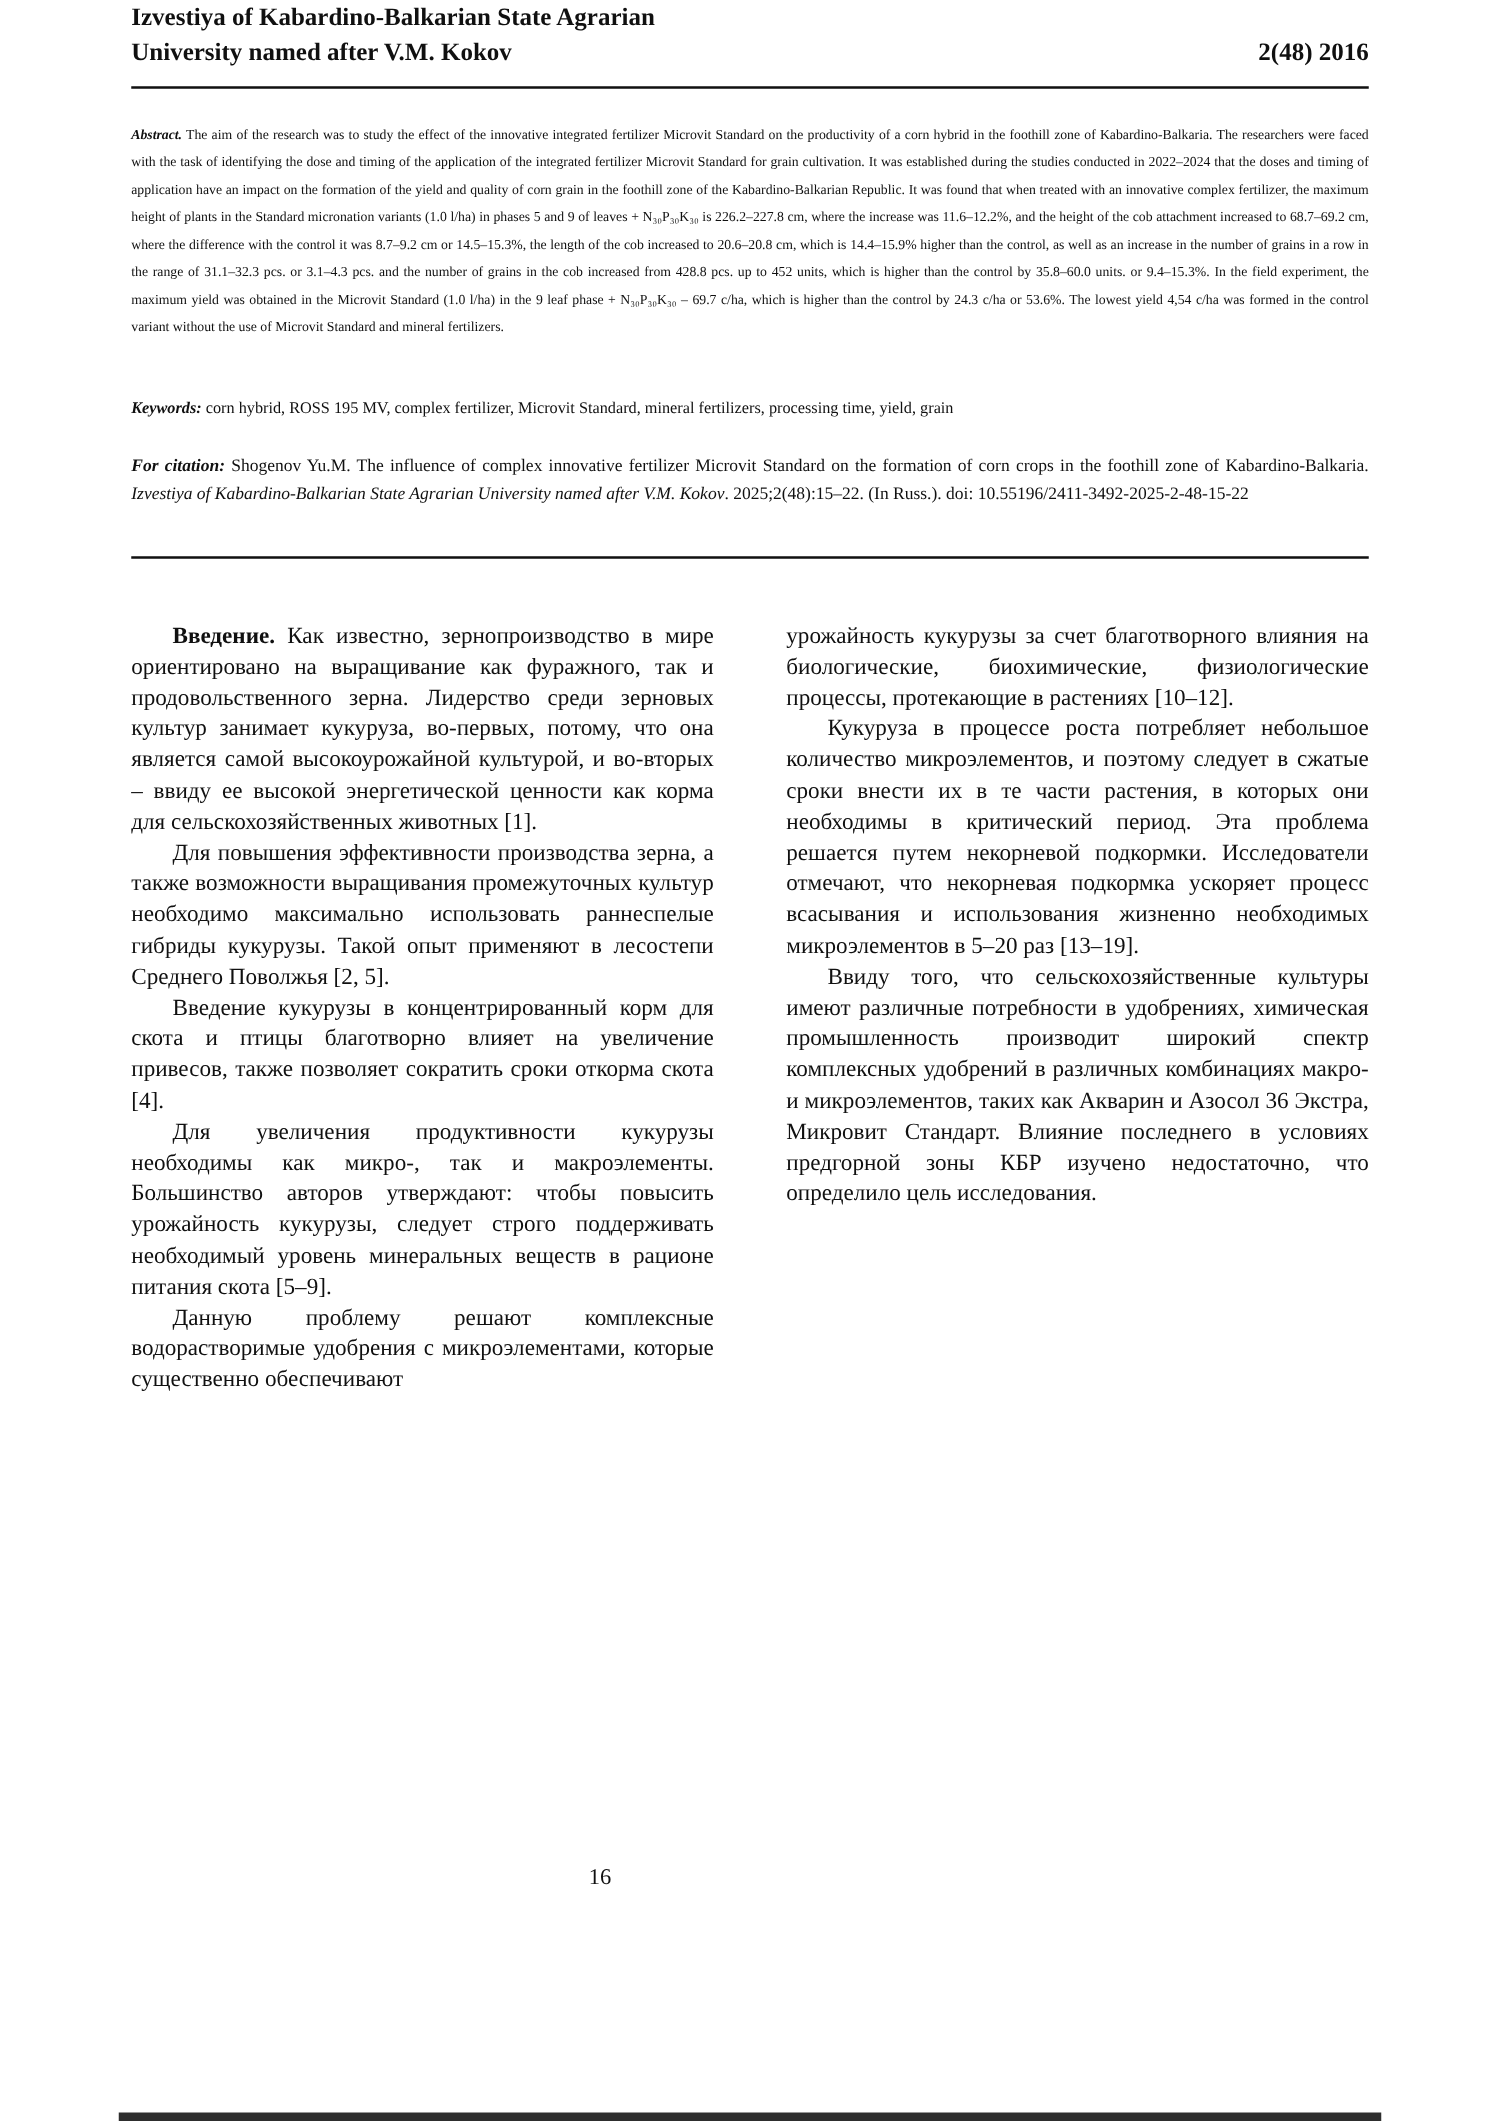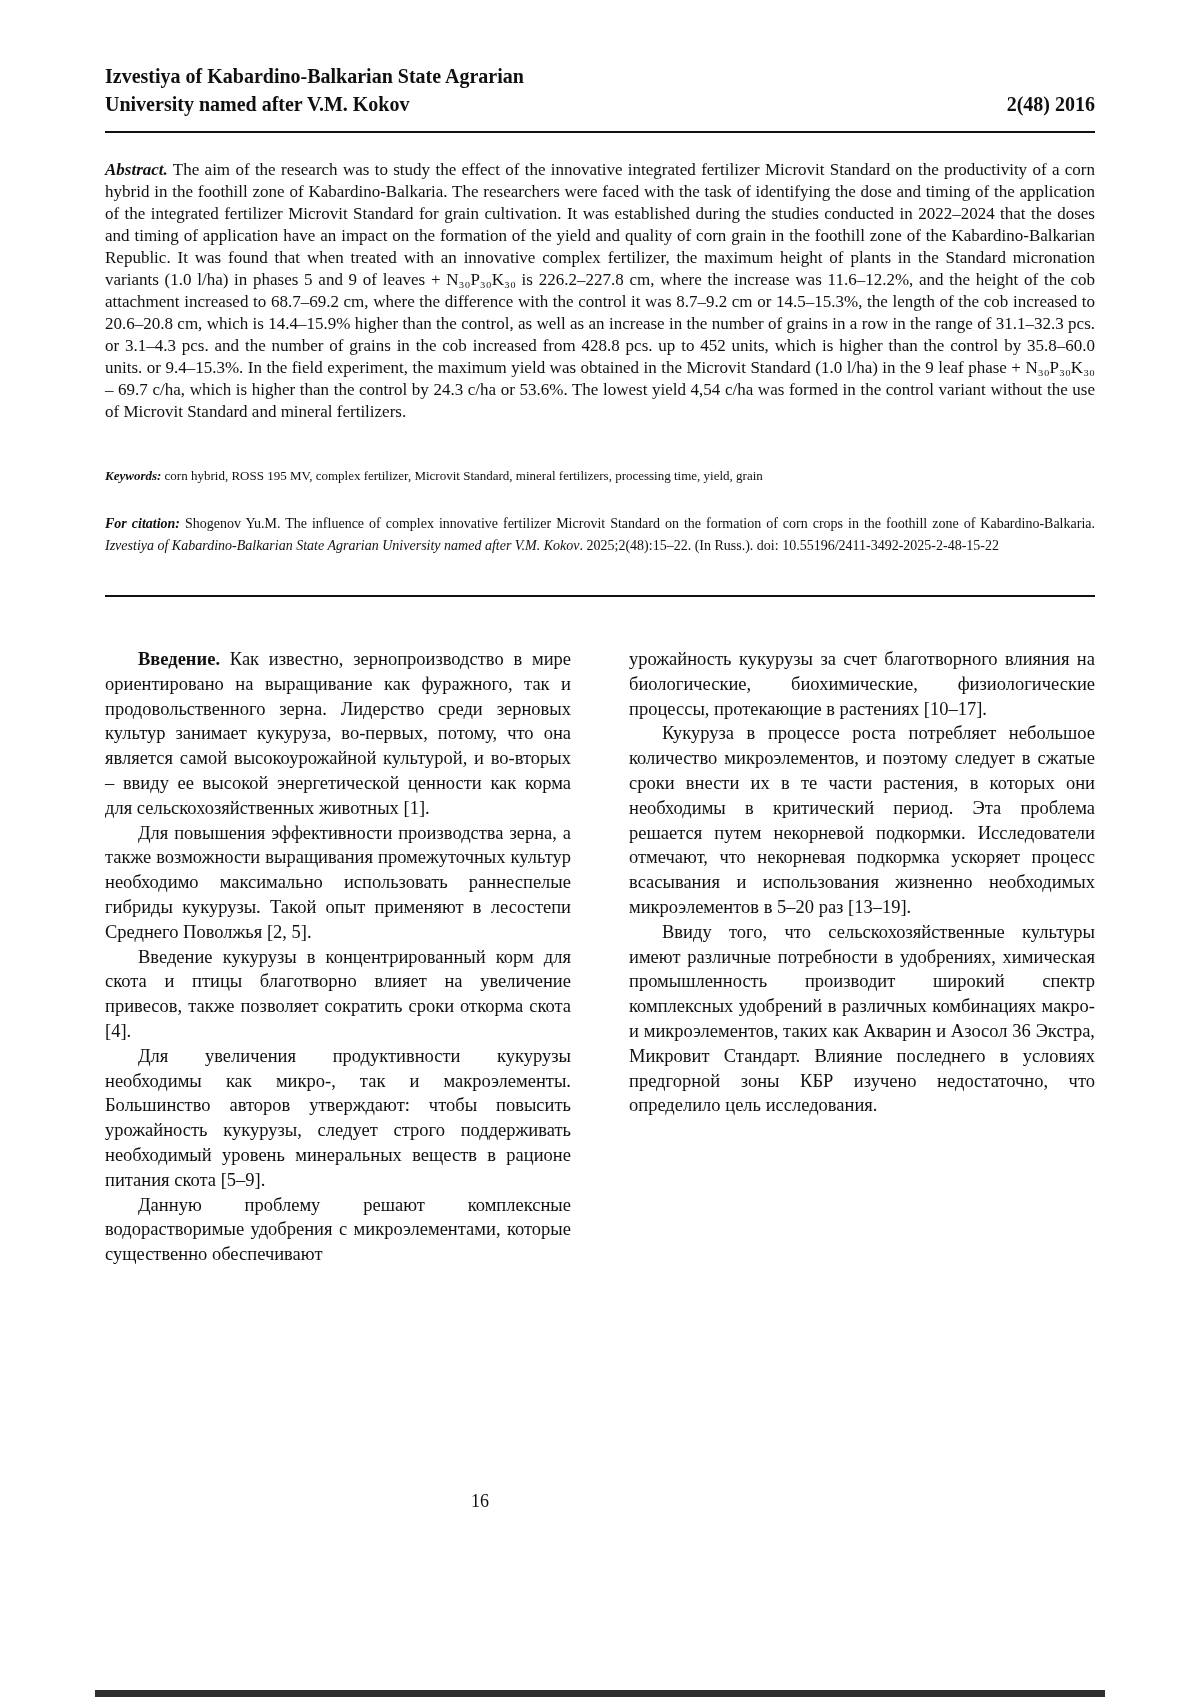--- a/index.html
+++ b/index.html
@@ -6,29 +6,29 @@
   html, body { margin: 0; padding: 0; }
   body {
     width: 1200px;
     height: 1697px;
     background: #ffffff;
     color: #101010;
     font-family: "Liberation Serif", "DejaVu Serif", serif;
     position: relative;
     overflow: hidden;
   }
-  .page { width: 990px; margin: 0 auto; padding-top: 62px; position: relative; }
+  .page { width: 990px; margin: 0 auto; position: relative; }
 
   
   .header-line { font-weight: bold; font-size: 20px; line-height: 28px; }
   .header-row { display: flex; justify-content: space-between; align-items: baseline; }
   .rule { height: 2px; background: #111; margin-top: 13px; }
 
   
-  .abstract { margin: 26px 0 0 0; font-size: 17px; line-height: 22px; text-align: justify; }
+  .abstract { margin: 26px 0 0 0; font-size: 11px; line-height: 22px; text-align: justify; }
   .keywords { margin: 42px 0 0 0; font-size: 13px; line-height: 22px; text-align: justify; }
   .citation { margin: 26px 0 0 0; font-size: 14px; line-height: 22px; text-align: justify; }
   .bi { font-weight: bold; font-style: italic; }
   .it { font-style: italic; }
   .b  { font-weight: bold; }
   .section-rule { margin-top: 38px; }
 
   
   .columns { display: flex; gap: 58px; margin-top: 50px; }
   .col { width: 476px; }
@@ -88,21 +88,21 @@
 
     <div class="col">
       <p class="body-p"><span class="b">Введение.</span><span> Как известно, зернопроизводство в мире ориентировано на выращивание как фуражного, так и продовольственного зерна. Лидерство среди зерновых культур занимает кукуруза, во-первых, потому, что она является самой высокоурожайной культурой, и во-вторых – ввиду ее высокой энергетической ценности как корма для сельскохозяйственных животных [1].</span></p>
       <p class="body-p">Для повышения эффективности производства зерна, а также возможности выращивания промежуточных культур необходимо максимально использовать раннеспелые гибриды кукурузы. Такой опыт применяют в лесостепи Среднего Поволжья [2, 5].</p>
       <p class="body-p">Введение кукурузы в концентрированный корм для скота и птицы благотворно влияет на увеличение привесов, также позволяет сократить сроки откорма скота [4].</p>
       <p class="body-p">Для увеличения продуктивности кукурузы необходимы как микро-, так и макроэлементы. Большинство авторов утверждают: чтобы повысить урожайность кукурузы, следует строго поддерживать необходимый уровень минеральных веществ в рационе питания скота [5–9].</p>
       <p class="body-p">Данную проблему решают комплексные водорастворимые удобрения с микроэлементами, которые существенно обеспечивают</p>
     </div>
 
     <div class="col">
-      <p class="body-p no-indent">урожайность кукурузы за счет благотворного влияния на биологические, биохимические, физиологические процессы, протекающие в растениях [10–17].</p>
+      <p class="body-p no-indent">урожайность кукурузы за счет благотворного влияния на биологические, биохимические, физиологические процессы, протекающие в растениях [10–12].</p>
       <p class="body-p">Кукуруза в процессе роста потребляет небольшое количество микроэлементов, и поэтому следует в сжатые сроки внести их в те части растения, в которых они необходимы в критический период. Эта проблема решается путем некорневой подкормки. Исследователи отмечают, что некорневая подкормка ускоряет процесс всасывания и использования жизненно необходимых микроэлементов в 5–20 раз [13–19].</p>
       <p class="body-p">Ввиду того, что сельскохозяйственные культуры имеют различные потребности в удобрениях, химическая промышленность производит широкий спектр комплексных удобрений в различных комбинациях макро- и микроэлементов, таких как Акварин и Азосол 36 Экстра, Микровит Стандарт. Влияние последнего в условиях предгорной зоны КБР изучено недостаточно, что определило цель исследования.</p>
     </div>
 
   </div>
 
 </div>
 
 <div class="footer">
   <span>16</span>

